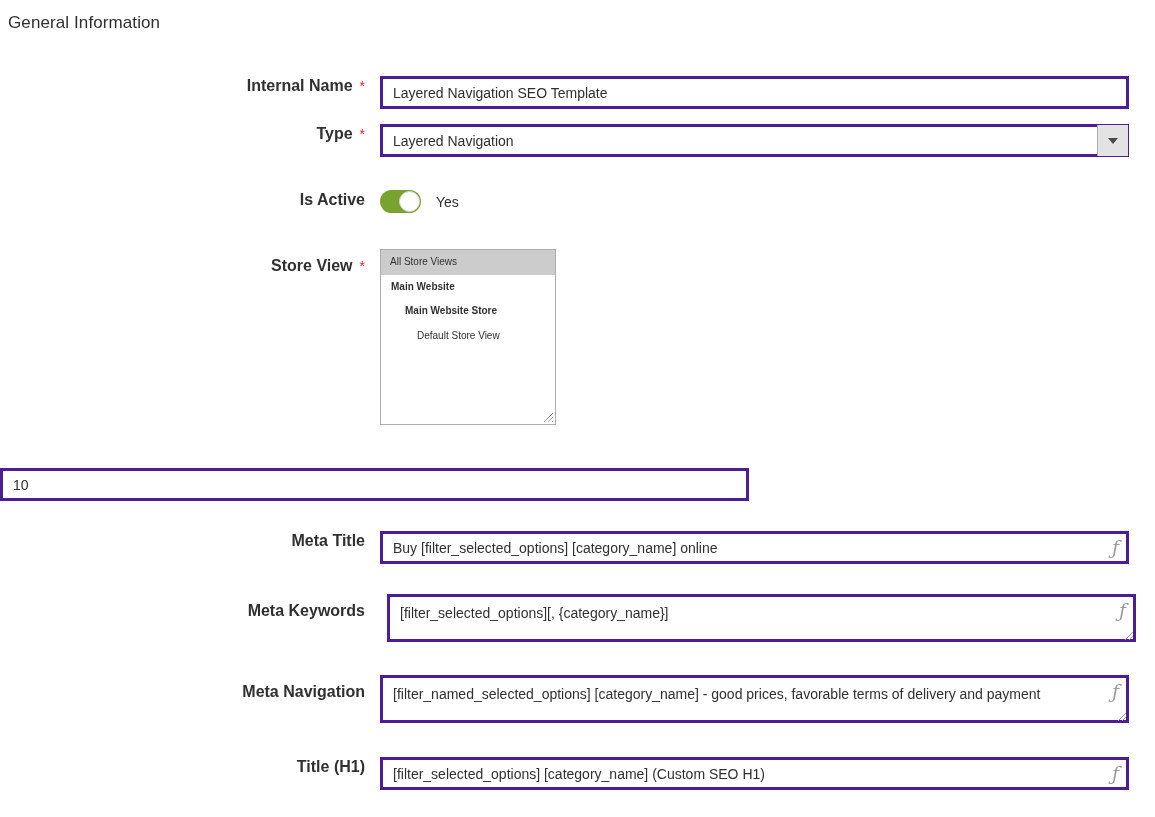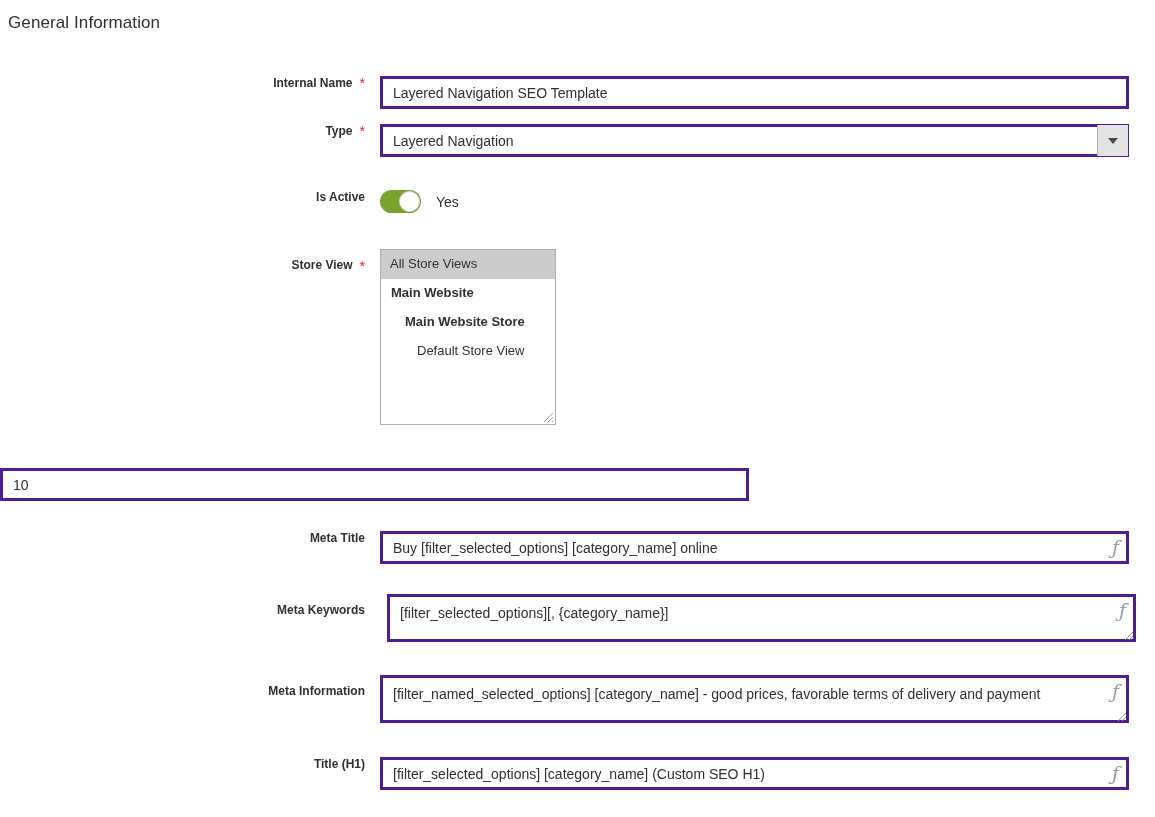--- a/index.html
+++ b/index.html
@@ -46,21 +46,21 @@
   .label-cell {
     width: 380px;
     flex: 0 0 380px;
     display: flex;
     justify-content: flex-end;
     align-items: center;
     padding-right: 15px;
     padding-top: 0;
   }
   .label-text {
-    font-size: 12px;
+    font-size: 16px;
     font-weight: bold;
     color: #303030;
     text-align: right;
     white-space: nowrap;
     line-height: 1.2;
   }
   .req-star {
     color: #e22626;
     font-size: 14px;
     margin-left: 7px;
@@ -152,21 +152,21 @@
   .multiselect {
     width: 176px;
     height: 176px;
     border: 1px solid #adadad;
     background: #ffffff;
     position: relative;
     overflow: hidden;
     padding: 0;
   }
   .ms-opt {
-    font-size: 13px;
+    font-size: 10px;
     color: #303030;
     padding: 5px 9px 5px 9px;
     line-height: 1.45;
     white-space: nowrap;
     cursor: pointer;
   }
   .ms-opt.selected {
     background: #cccccc;
     color: #303030;
   }
@@ -325,21 +325,21 @@
             <line x1="11" y1="3" x2="3" y2="11" stroke="#9b9b9b" stroke-width="1"></line>
             <line x1="11" y1="7" x2="7" y2="11" stroke="#9b9b9b" stroke-width="1"></line>
           </svg>
         </span>
       </div>
     </div>
   </div>
 
   <div class="field-row" style="height:82px;">
     <div class="label-cell" style="height:33px;">
-      <span class="label-text">Meta Information</span>
+      <span class="label-text">Meta Navigation</span>
     </div>
     <div class="control-cell">
       <div class="fx-wrap">
         <textarea class="txt txt-wide" style="">[filter_named_selected_options] [category_name] - good prices, favorable terms of delivery and payment</textarea>
         <span class="fx-icon ta">ƒ</span>
         <span class="ta-grip">
           <svg width="12" height="12" viewBox="0 0 12 12">
             <line x1="11" y1="3" x2="3" y2="11" stroke="#9b9b9b" stroke-width="1"></line>
             <line x1="11" y1="7" x2="7" y2="11" stroke="#9b9b9b" stroke-width="1"></line>
           </svg>

